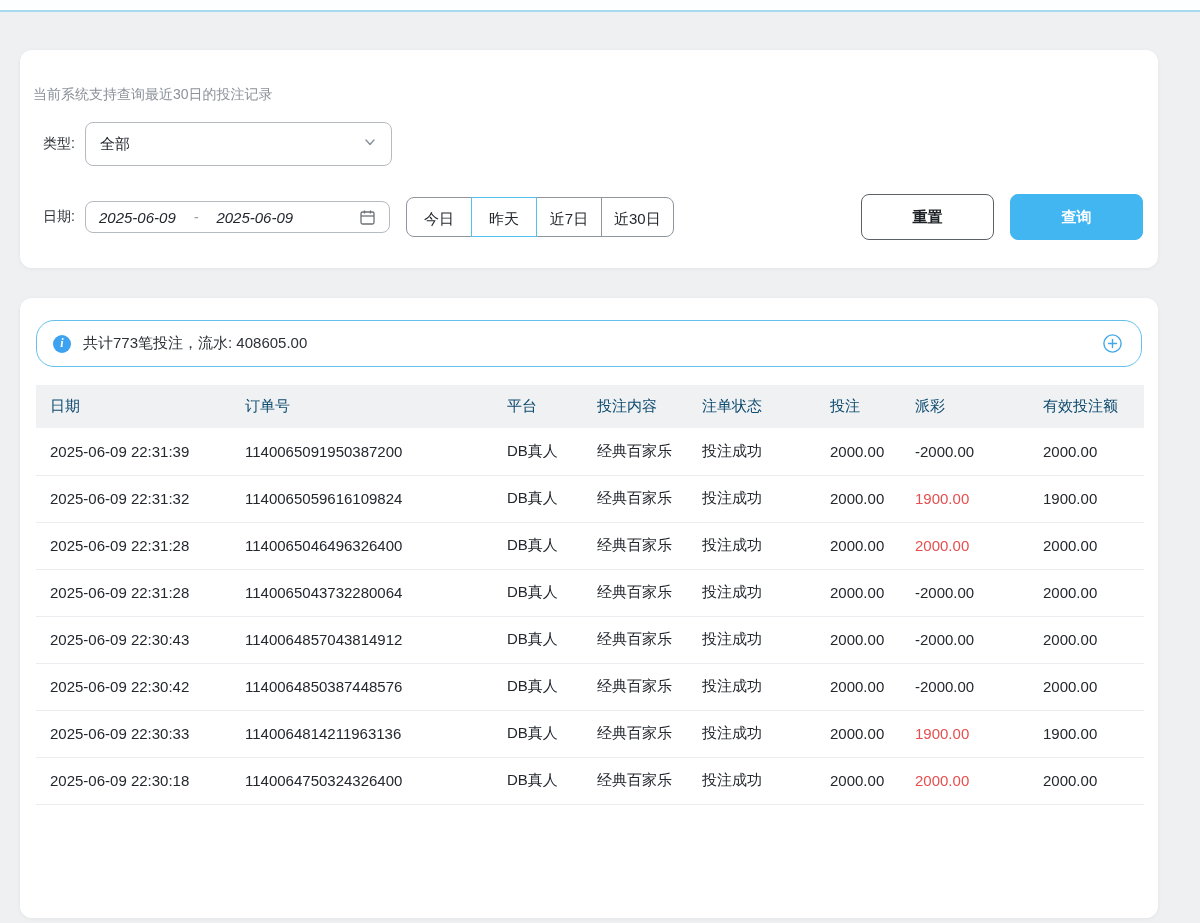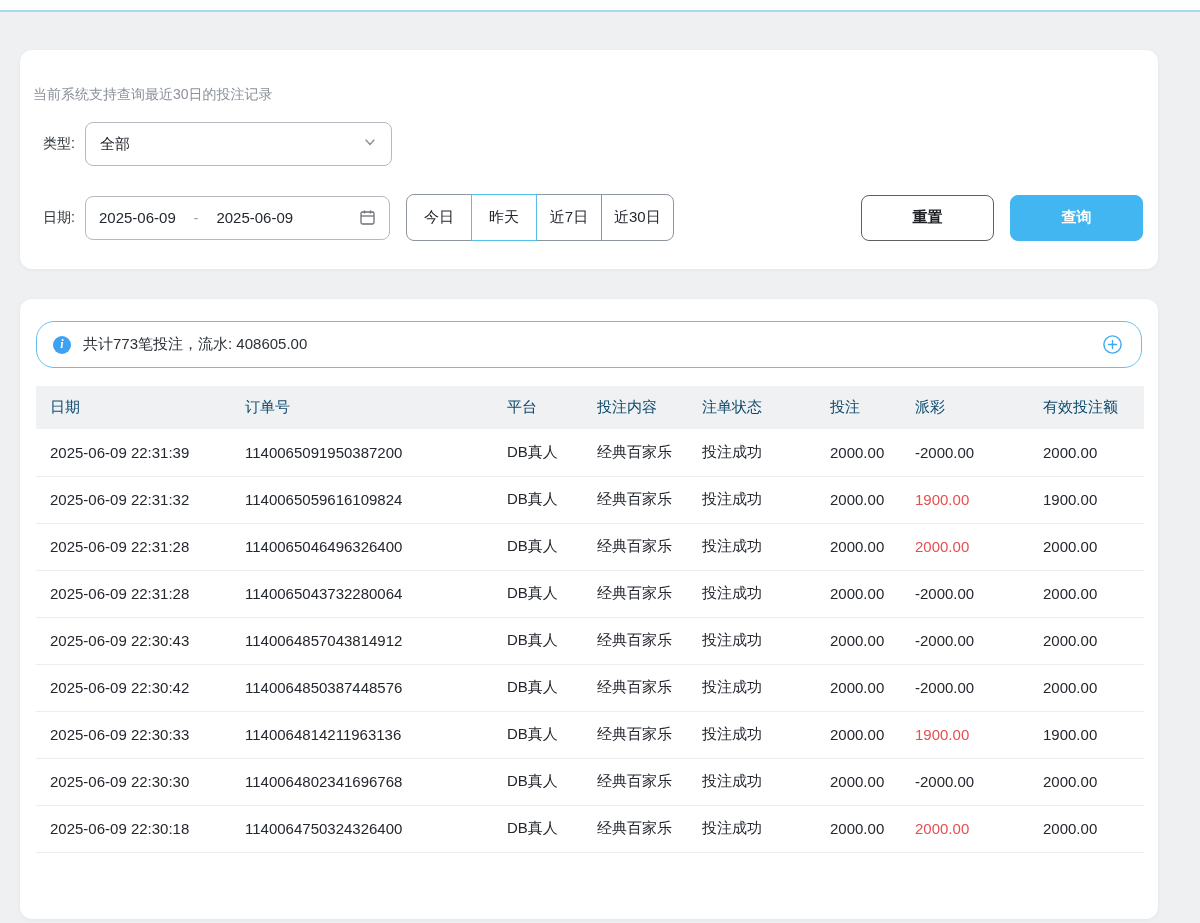--- a/index.html
+++ b/index.html
@@ -27,29 +27,29 @@
   .date-row { margin-top:28px; }
   .filter-label { width:52px; flex-shrink:0; font-size:14px; color:#2c3138;text-align:center; }
   .select-box {
     width:307px; height:44px; border:1px solid #b6bac1; border-radius:8px;
     display:flex; align-items:center; padding:8px 14px; cursor:pointer;
     background:#fff;
   }
   .select-value { font-size:15px; color:#23272e; flex:1; }
   .chevron { color:#8b919a; }
   .date-box {
-    width:305px; height:44px; border:1px solid #b6bac1; border-radius:8px;
-    display:flex; align-items:center; padding:0 13px; background:#fff; cursor:pointer;
+    width:305px; height:32px; border:1px solid #b6bac1; border-radius:8px;
+    display:flex; align-items:center; padding:0 13px; background:#fff; cursor:pointer;font-style:italic;
   }
   .date-val { font-size:15px; color:#23272e; }
   .date-dash { font-size:14px; color:#9ba0a8; margin:0 18px; }
   .date-cal { margin-left:auto; display:flex; align-items:center; }
   .quick-group { display:flex; margin-left:16px; }
   .qbtn {
-    min-width:66px; height:47px; padding:12px 12px;
+    min-width:66px; height:40px; padding:12px 12px;
     border:1px solid #8f959d; background:#fff;
     font-size:15px; color:#23272e; cursor:pointer; margin-left:-1px;
     font-family:inherit; position:relative;
   }
   .qbtn:first-child { border-radius:8px 0 0 8px; margin-left:0; }
   .qbtn:last-child { border-radius:0 8px 8px 0; }
   .qbtn.active { border-color:#54c0ee; z-index:2; }
   .action-btns { margin-left:auto; display:flex; gap:16px; }
   .btn { width:133px; height:46px; border-radius:8px; font-size:15px; font-weight:700; cursor:pointer; font-family:inherit; }
   .btn-primary { background:#41b6f0; border:1px solid #41b6f0; color:#ffffff; }
@@ -231,30 +231,20 @@
         <td>2025-06-09 22:30:33</td>
         <td>1140064814211963136</td>
         <td>DB真人</td>
         <td>经典百家乐</td>
         <td>投注成功</td>
         <td>2000.00</td>
         <td class="red">1900.00</td>
         <td>1900.00</td>
       </tr>
       <tr>
-        <td>2025-06-09 22:30:30</td>
-        <td>1140064802341696768</td>
-        <td>DB真人</td>
-        <td>经典百家乐</td>
-        <td>投注成功</td>
-        <td>2000.00</td>
-        <td>-2000.00</td>
-        <td>2000.00</td>
-      </tr>
-      <tr>
         <td>2025-06-09 22:30:18</td>
         <td>1140064750324326400</td>
         <td>DB真人</td>
         <td>经典百家乐</td>
         <td>投注成功</td>
         <td>2000.00</td>
         <td class="red">2000.00</td>
         <td>2000.00</td>
       </tr>
     </tbody>

